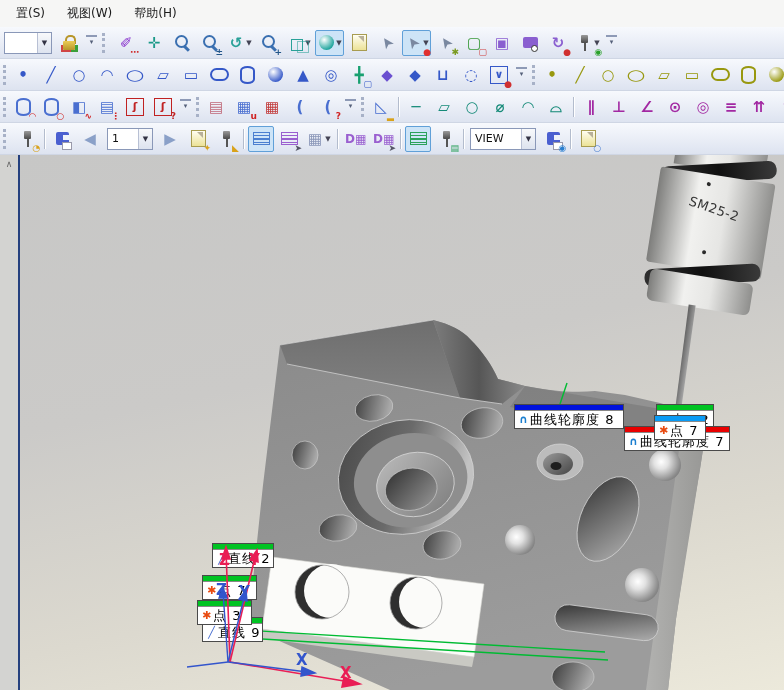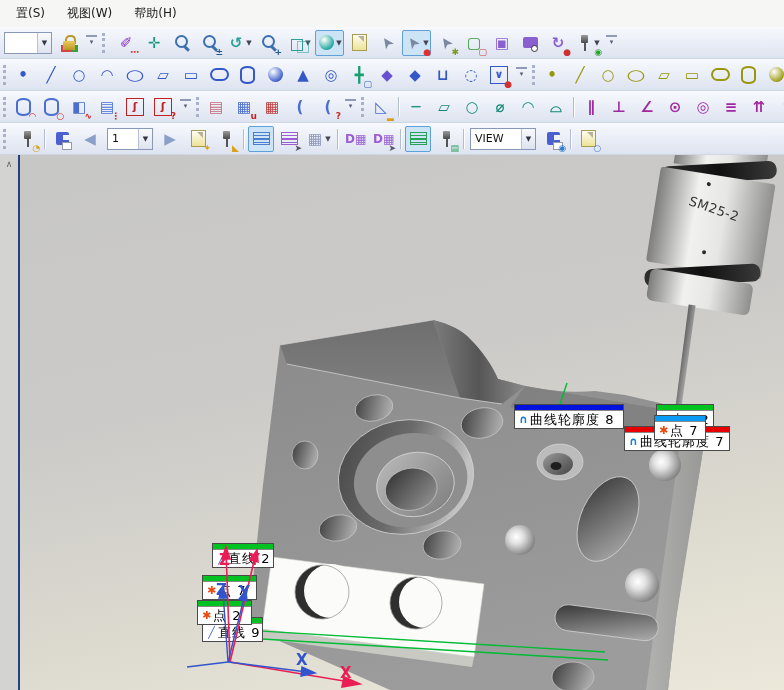--- a/index.html
+++ b/index.html
@@ -642,21 +642,21 @@
     <div class="fbar" style="background: rgb(0, 195, 34);"></div>
     <div class="fbody">
       <span class="ficon" style="color: rgb(232, 74, 16);">✱</span>
       <span class="ftext">点 7</span>
     </div>
   </div>
 <div class="flabel" style="left: 197px; top: 600px; width: 55px; z-index: 12;">
     <div class="fbar" style="background: rgb(0, 195, 34);"></div>
     <div class="fbody">
       <span class="ficon" style="color: rgb(232, 74, 16);">✱</span>
-      <span class="ftext">点 2</span>
+      <span class="ftext">点 3</span>
     </div>
   </div>
 <div class="flabel" style="left: 202px; top: 617px; width: 61px; z-index: 11;">
     <div class="fbar" style="background: rgb(0, 195, 34);"></div>
     <div class="fbody">
       <span class="ficon" style="color: rgb(74, 111, 208);">╱</span>
       <span class="ftext">直线 9</span>
     </div>
   </div>
 <div class="axisletter" style="left: 219px; top: 553px; color: rgb(233, 30, 85);">Z</div>

